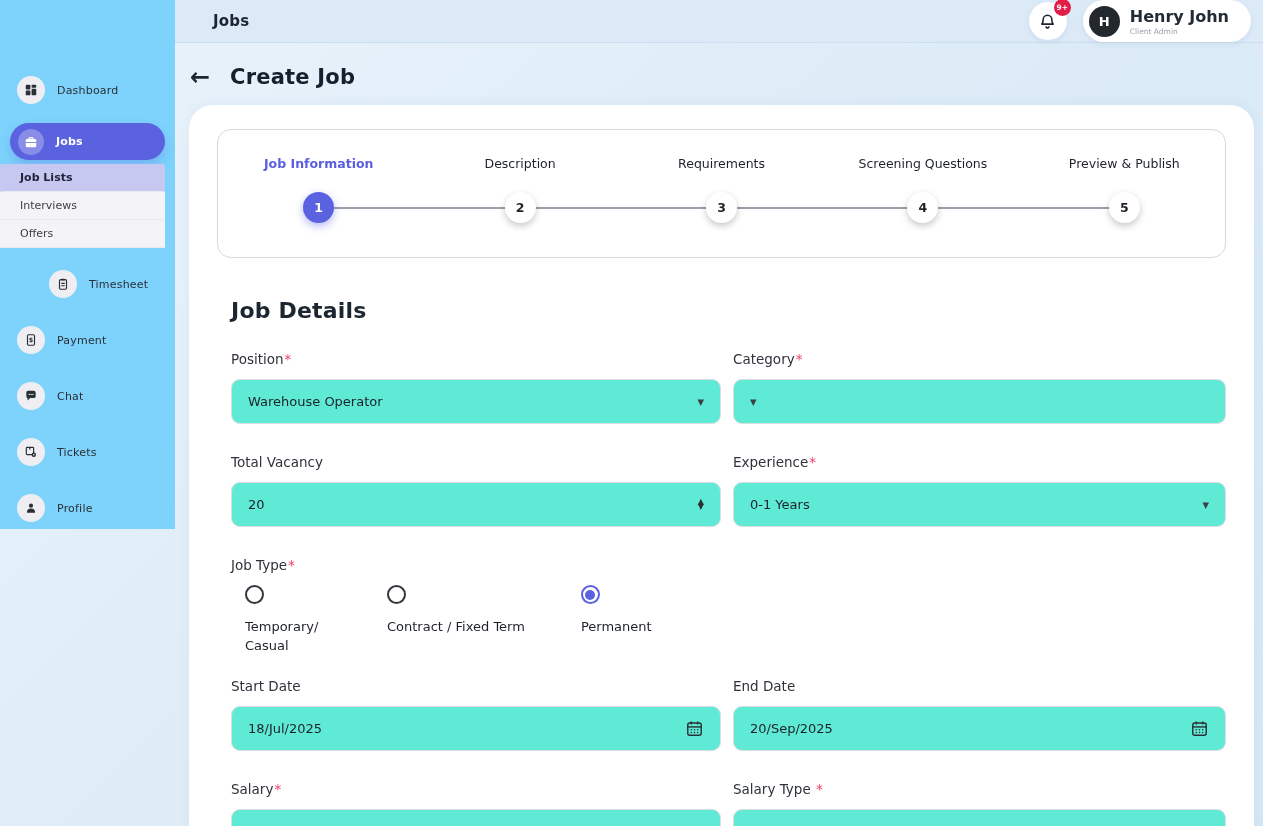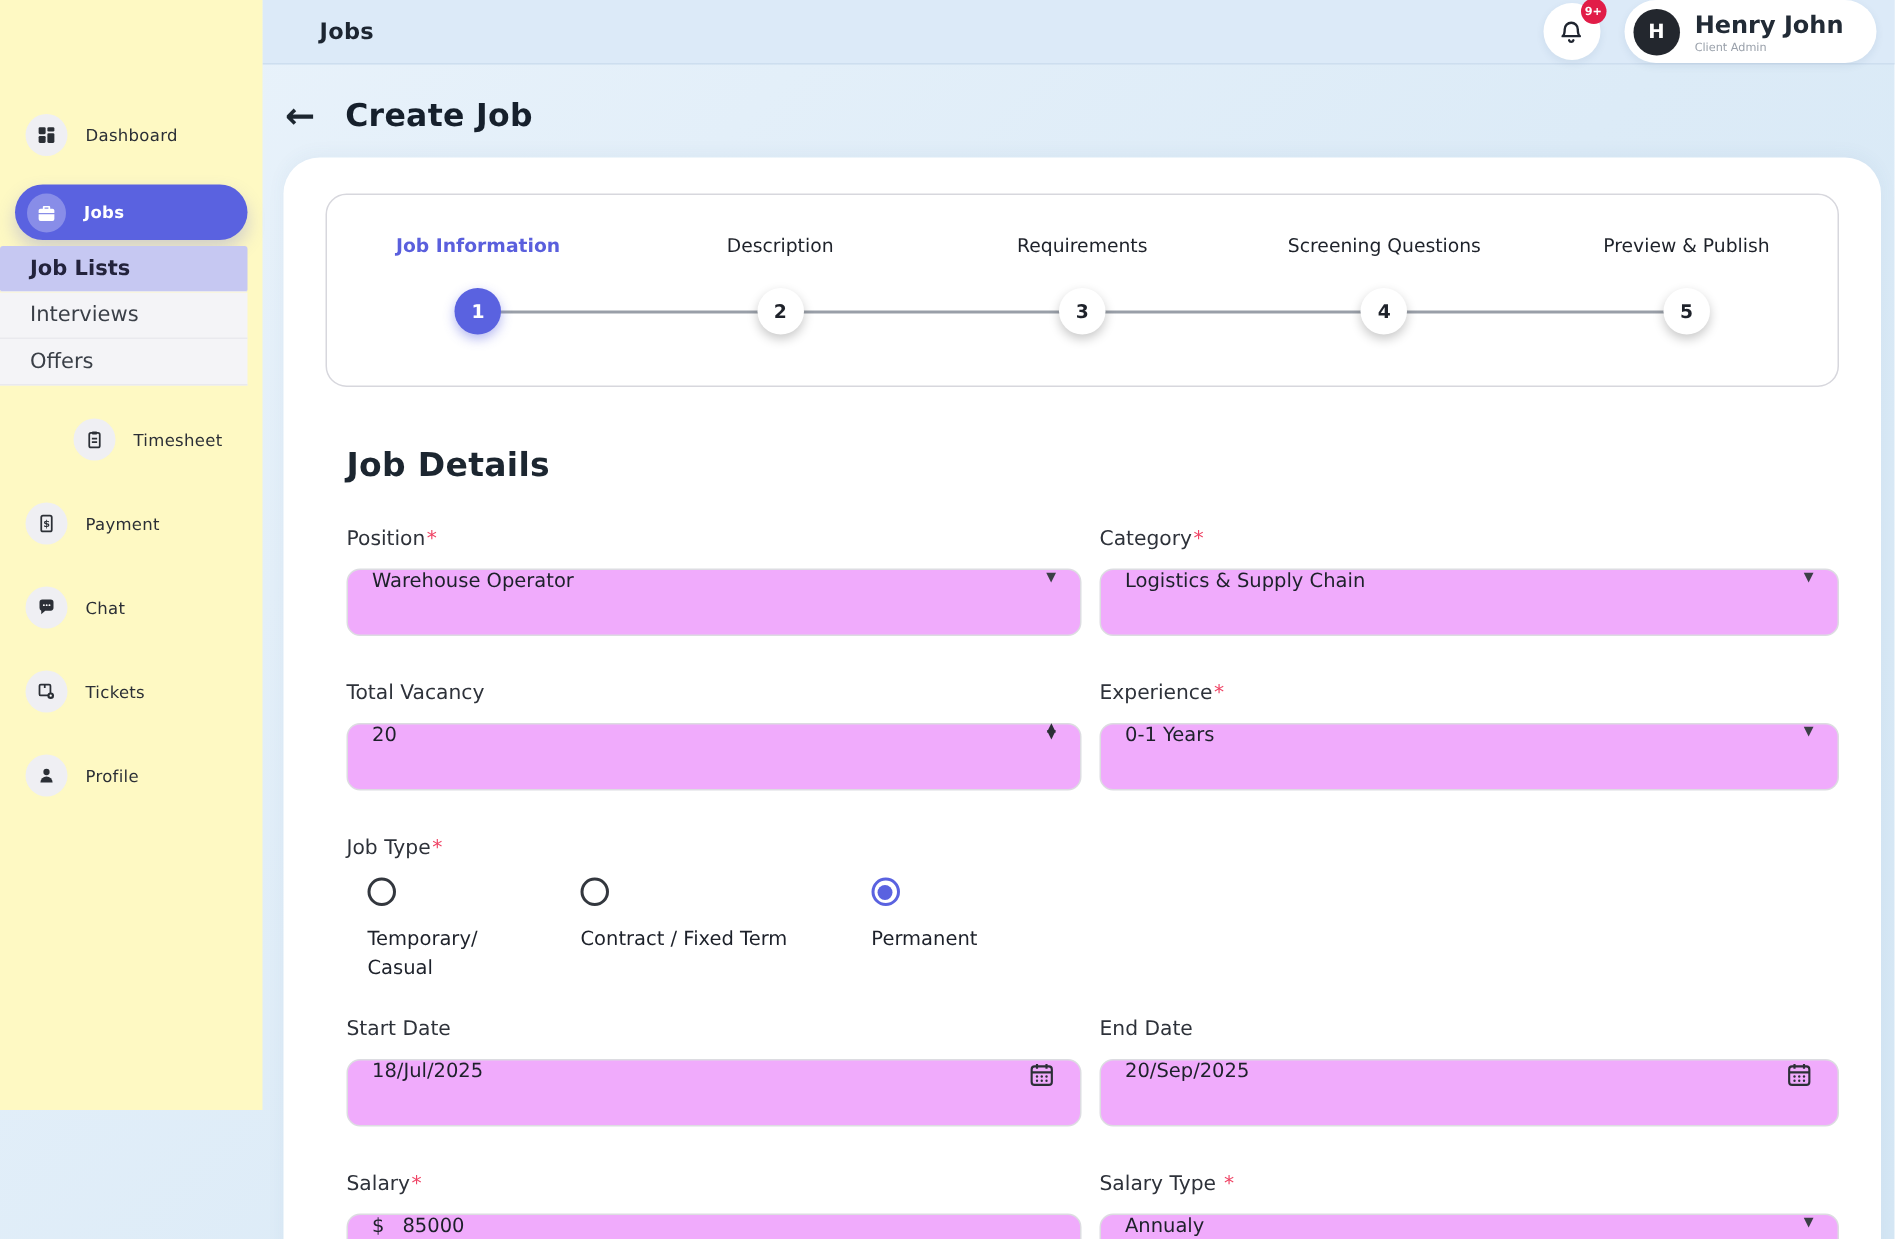--- a/index.html
+++ b/index.html
@@ -5,32 +5,32 @@
   * { margin:0; padding:0; box-sizing:border-box; }
   html,body { width:1263px; height:826px; overflow:hidden; }
   body {
     font-family:"DejaVu Sans","Liberation Sans",sans-serif;
     background:linear-gradient(135deg,#eaf3fb 0%,#dcebf7 55%,#d5e7f5 100%);
     color:#22262e;
   }
   .app { display:flex; width:1263px; height:826px; }
 
   
-  .sidebar { width:175px; height:740px; background:#fef9c3; flex-shrink:0; padding-top:70px; position:relative; z-index:2; }
+  .sidebar { width:175px; height:529px; background:#7dd3fc; flex-shrink:0; padding-top:70px; position:relative; z-index:2; }
   .side-item { display:flex; align-items:center; gap:12px; padding:6px 0 6px 17px; margin-bottom:13px; cursor:pointer; }
   .icon-circle { width:28px; height:28px; border-radius:50%; background:#efeff3; display:flex; align-items:center; justify-content:center; flex-shrink:0; }
   .icon-circle svg { width:14px; height:14px; }
   .side-label { font-size:11px; color:#2b2f36; letter-spacing:.2px; }
 
   .side-item.active-pill { background:#5a62e0; margin:0 10px 4px 10px; padding:5px 0 5px 8px; border-radius:19px; height:37px; box-shadow:0 6px 12px rgba(90,98,224,.28); }
   .side-item.active-pill .icon-circle { background:rgba(255,255,255,.28); width:26px; height:26px; }
   .side-item.active-pill .side-label { color:#ffffff; font-weight:600; }
 
   .submenu { margin:0 10px 16px 0; }
-  .submenu-row { padding:7px 0 7px 20px; font-size:14px; color:#3a3f47; background:#f4f4f7; border-bottom:1px solid #e9e9ee; cursor:pointer; }
+  .submenu-row { padding:7px 0 7px 20px; font-size:11px; color:#3a3f47; background:#f4f4f7; border-bottom:1px solid #e9e9ee; cursor:pointer; }
   .submenu-row.active { background:#c6c8f2; color:#23233c; font-weight:600; border-radius:2px; }
 
   
   .main { flex:1; display:flex; flex-direction:column; position:relative; }
   .topbar { height:57px; background:#dceaf8; border-bottom:1px solid rgba(140,170,200,.18); display:flex; align-items:center; padding:0 26px 0 38px; }
   .topbar-title { font-size:15px; font-weight:700; color:#1c2531; letter-spacing:.2px; }
   .topbar-right { margin-left:auto; display:flex; align-items:center; gap:16px; }
   .bell-wrap { width:38px; height:38px; background:#ffffff; border-radius:50%; display:flex; align-items:center; justify-content:center; position:relative; cursor:pointer; box-shadow:0 2px 6px rgba(30,60,100,.08); }
   .bell-wrap svg { width:19px; height:19px; }
   .bell-badge { position:absolute; top:-3px; right:-4px; min-width:17px; height:17px; border-radius:50%; background:#e11d48; color:#fff; font-size:7.5px; font-weight:700; display:flex; align-items:center; justify-content:center; }
@@ -56,21 +56,21 @@
   .step-circle { width:31px; height:31px; border-radius:50%; background:#ffffff; box-shadow:0 3px 7px rgba(0,0,0,.22); display:flex; align-items:center; justify-content:center; font-size:12.5px; font-weight:700; color:#1e222a; }
   .step.active .step-circle { background:#5a62e0; color:#ffffff; box-shadow:0 3px 8px rgba(90,98,224,.45); }
 
   .section-title { font-size:22px; font-weight:700; color:#1c2630; margin:40px 0 28px 14px; letter-spacing:.2px; }
 
   
   .form-grid { display:grid; grid-template-columns:490px 493px; column-gap:12px; padding-left:14px; }
   .field { margin-bottom:30px; }
   .field-label { font-size:13.5px; color:#2e323a; margin-bottom:12px; }
   .req { color:#ef4465; margin-left:1px; }
-  .control { height:45px; border:1px solid #dcdce1; border-radius:9px; background:#f0abfc; display:flex; padding:0 16px; font-size:13px; color:#1d212a; position:relative; cursor:pointer; }
+  .control { height:45px; border:1px solid #dcdce1; border-radius:9px; background:#5eead4; display:flex; align-items:center; padding:0 16px; font-size:13px; color:#1d212a; position:relative; cursor:pointer; }
   .control .value { flex:1; }
   .caret { font-size:8.5px; color:#3b3f46; }
   .spinner { display:flex; flex-direction:column; line-height:.62; font-size:8px; color:#2b2f36; }
   .cal svg { width:19px; height:19px; display:block; }
   .currency { margin-right:12px; color:#1d212a; }
 
   
   .radio-row { display:flex; gap:56px; margin-top:4px; padding-left:14px; }
   .radio-item { display:flex; align-items:flex-start; gap:13px; cursor:pointer;flex-direction:column; }
   .radio-circle { width:19px; height:19px; border-radius:50%; border:2px solid #33373e; flex-shrink:0; position:relative; background:#fff; }
@@ -232,21 +232,20 @@
         <div class="field">
           <div class="field-label"><span>Position</span><span class="req">*</span></div>
           <div class="control">
             <span class="value">Warehouse Operator</span>
             <span class="caret">▼</span>
           </div>
         </div>
         <div class="field">
           <div class="field-label"><span>Category</span><span class="req">*</span></div>
           <div class="control">
-            <span class="value">Logistics &amp; Supply Chain</span>
             <span class="caret">▼</span>
           </div>
         </div>
 
         <div class="field">
           <div class="field-label">Total Vacancy</div>
           <div class="control">
             <span class="value">20</span>
             <span class="spinner">
               <span>▲</span>

